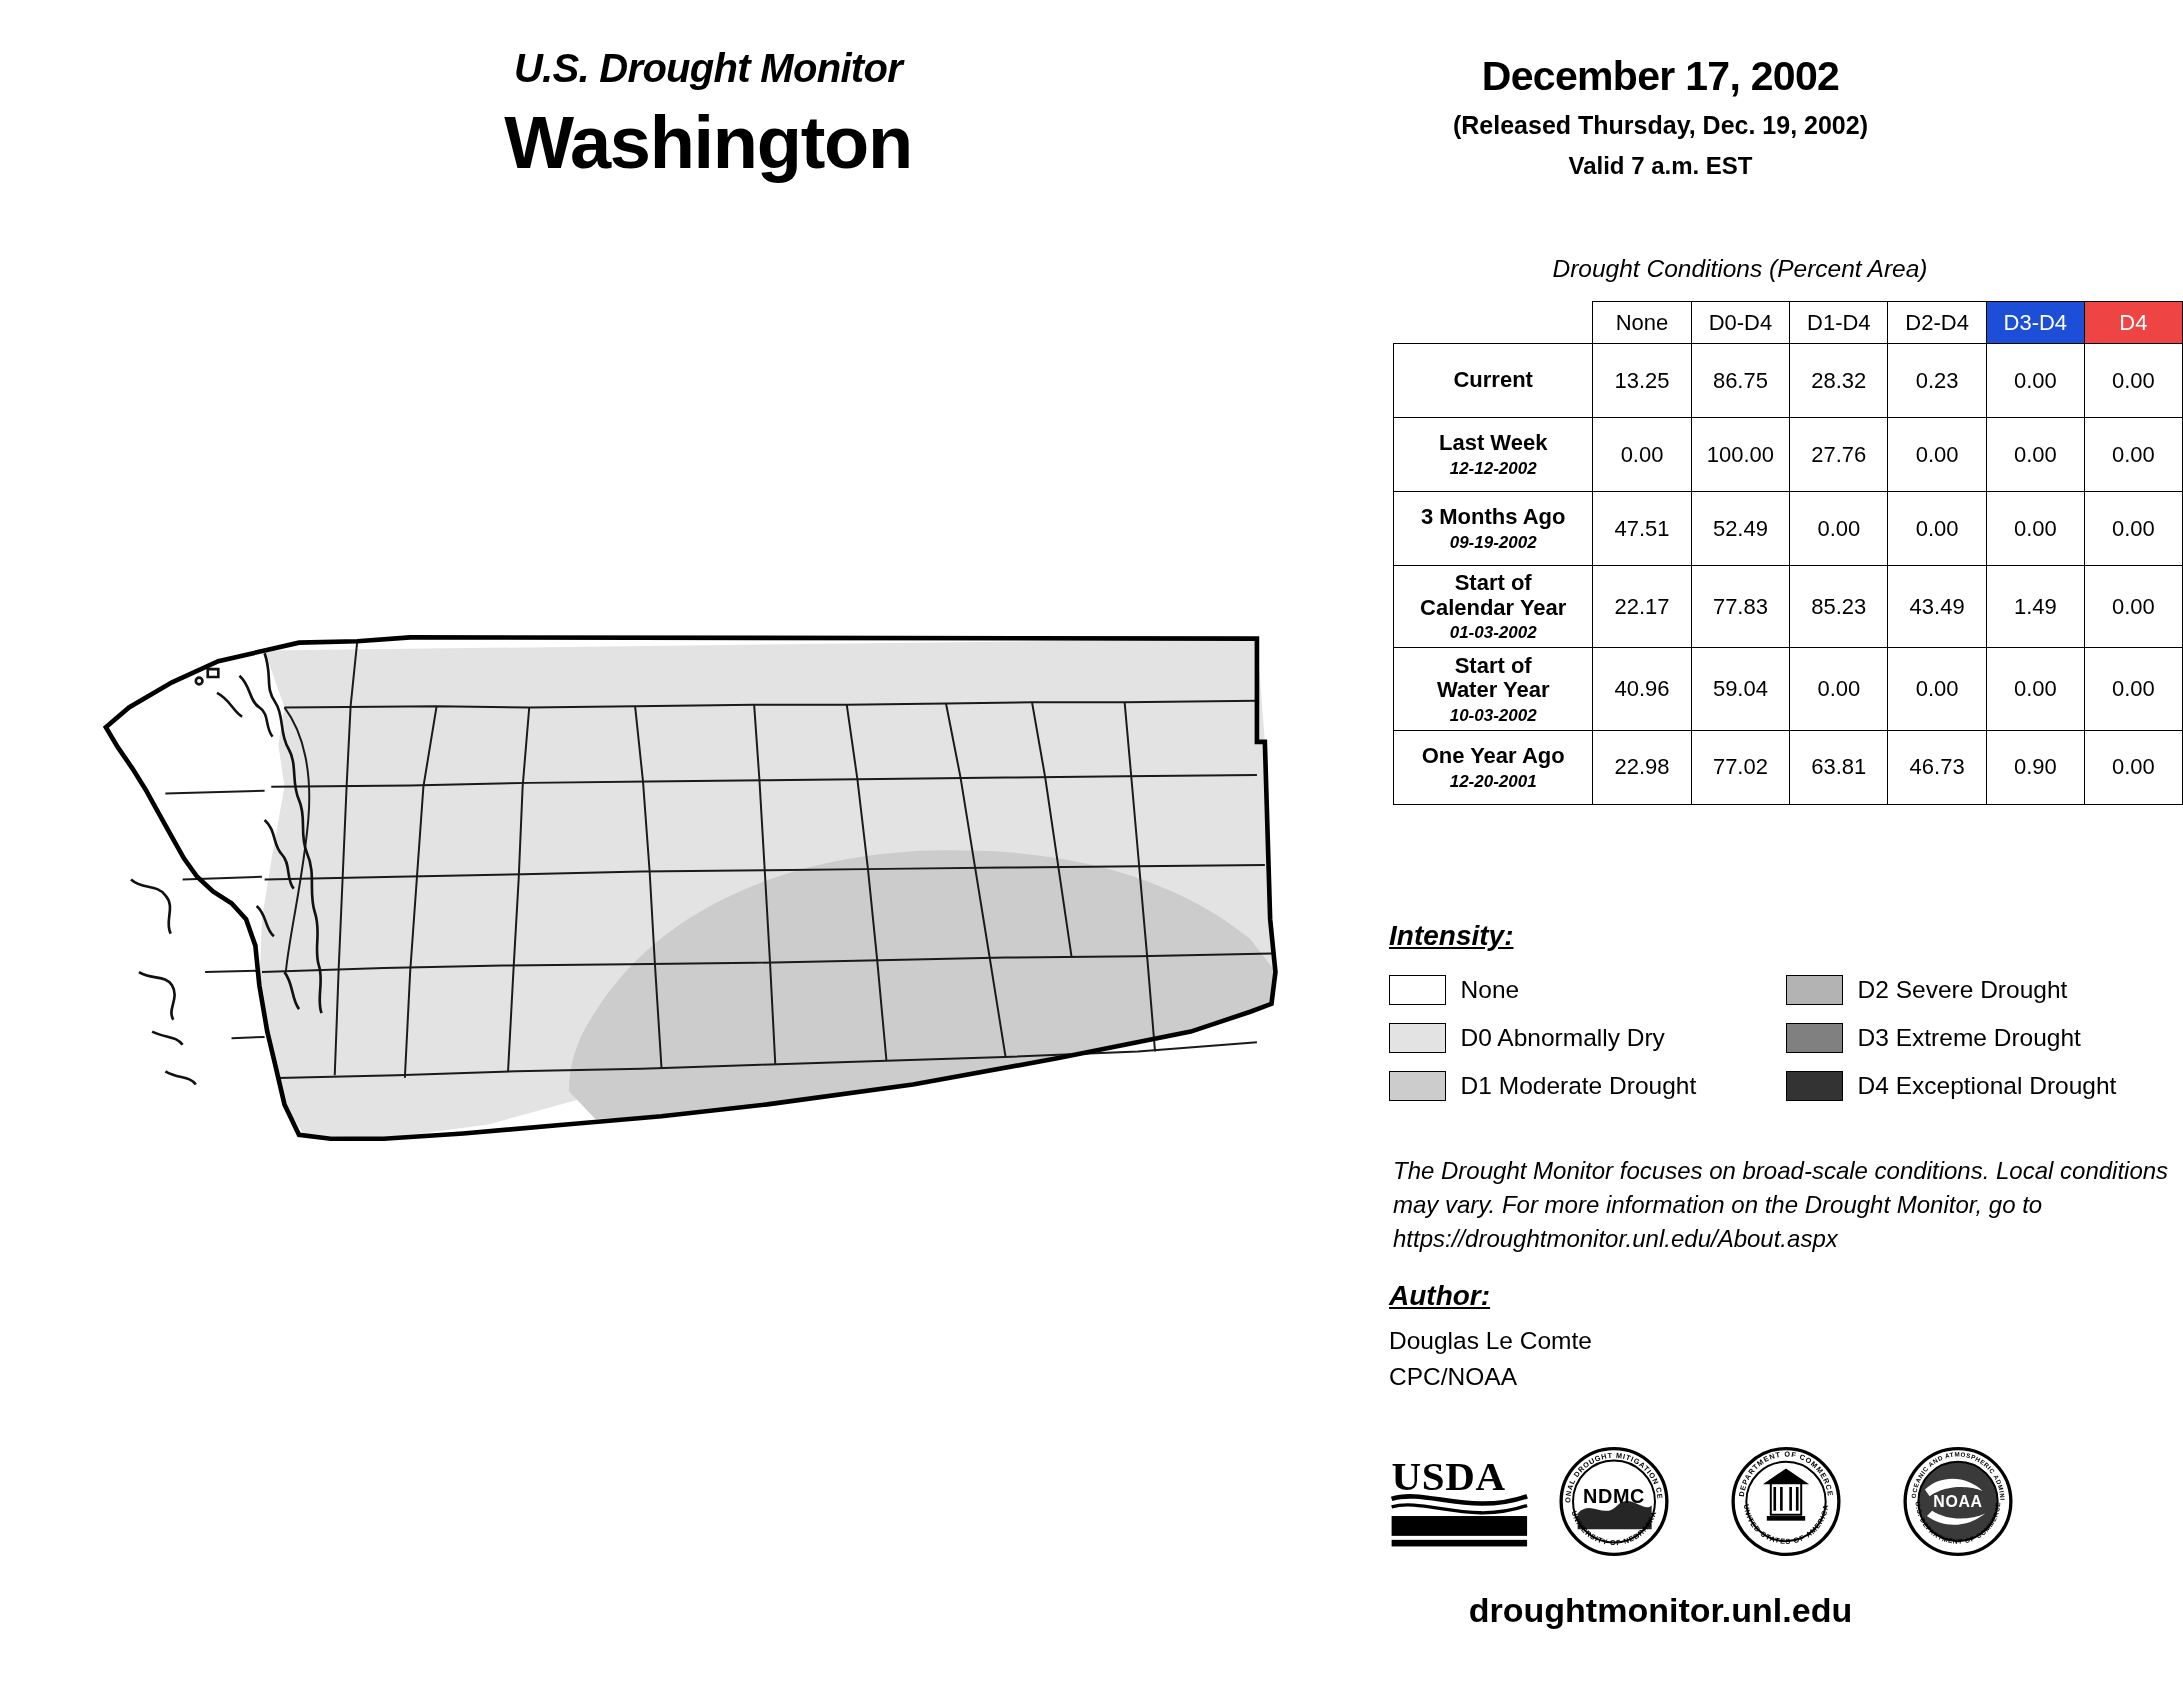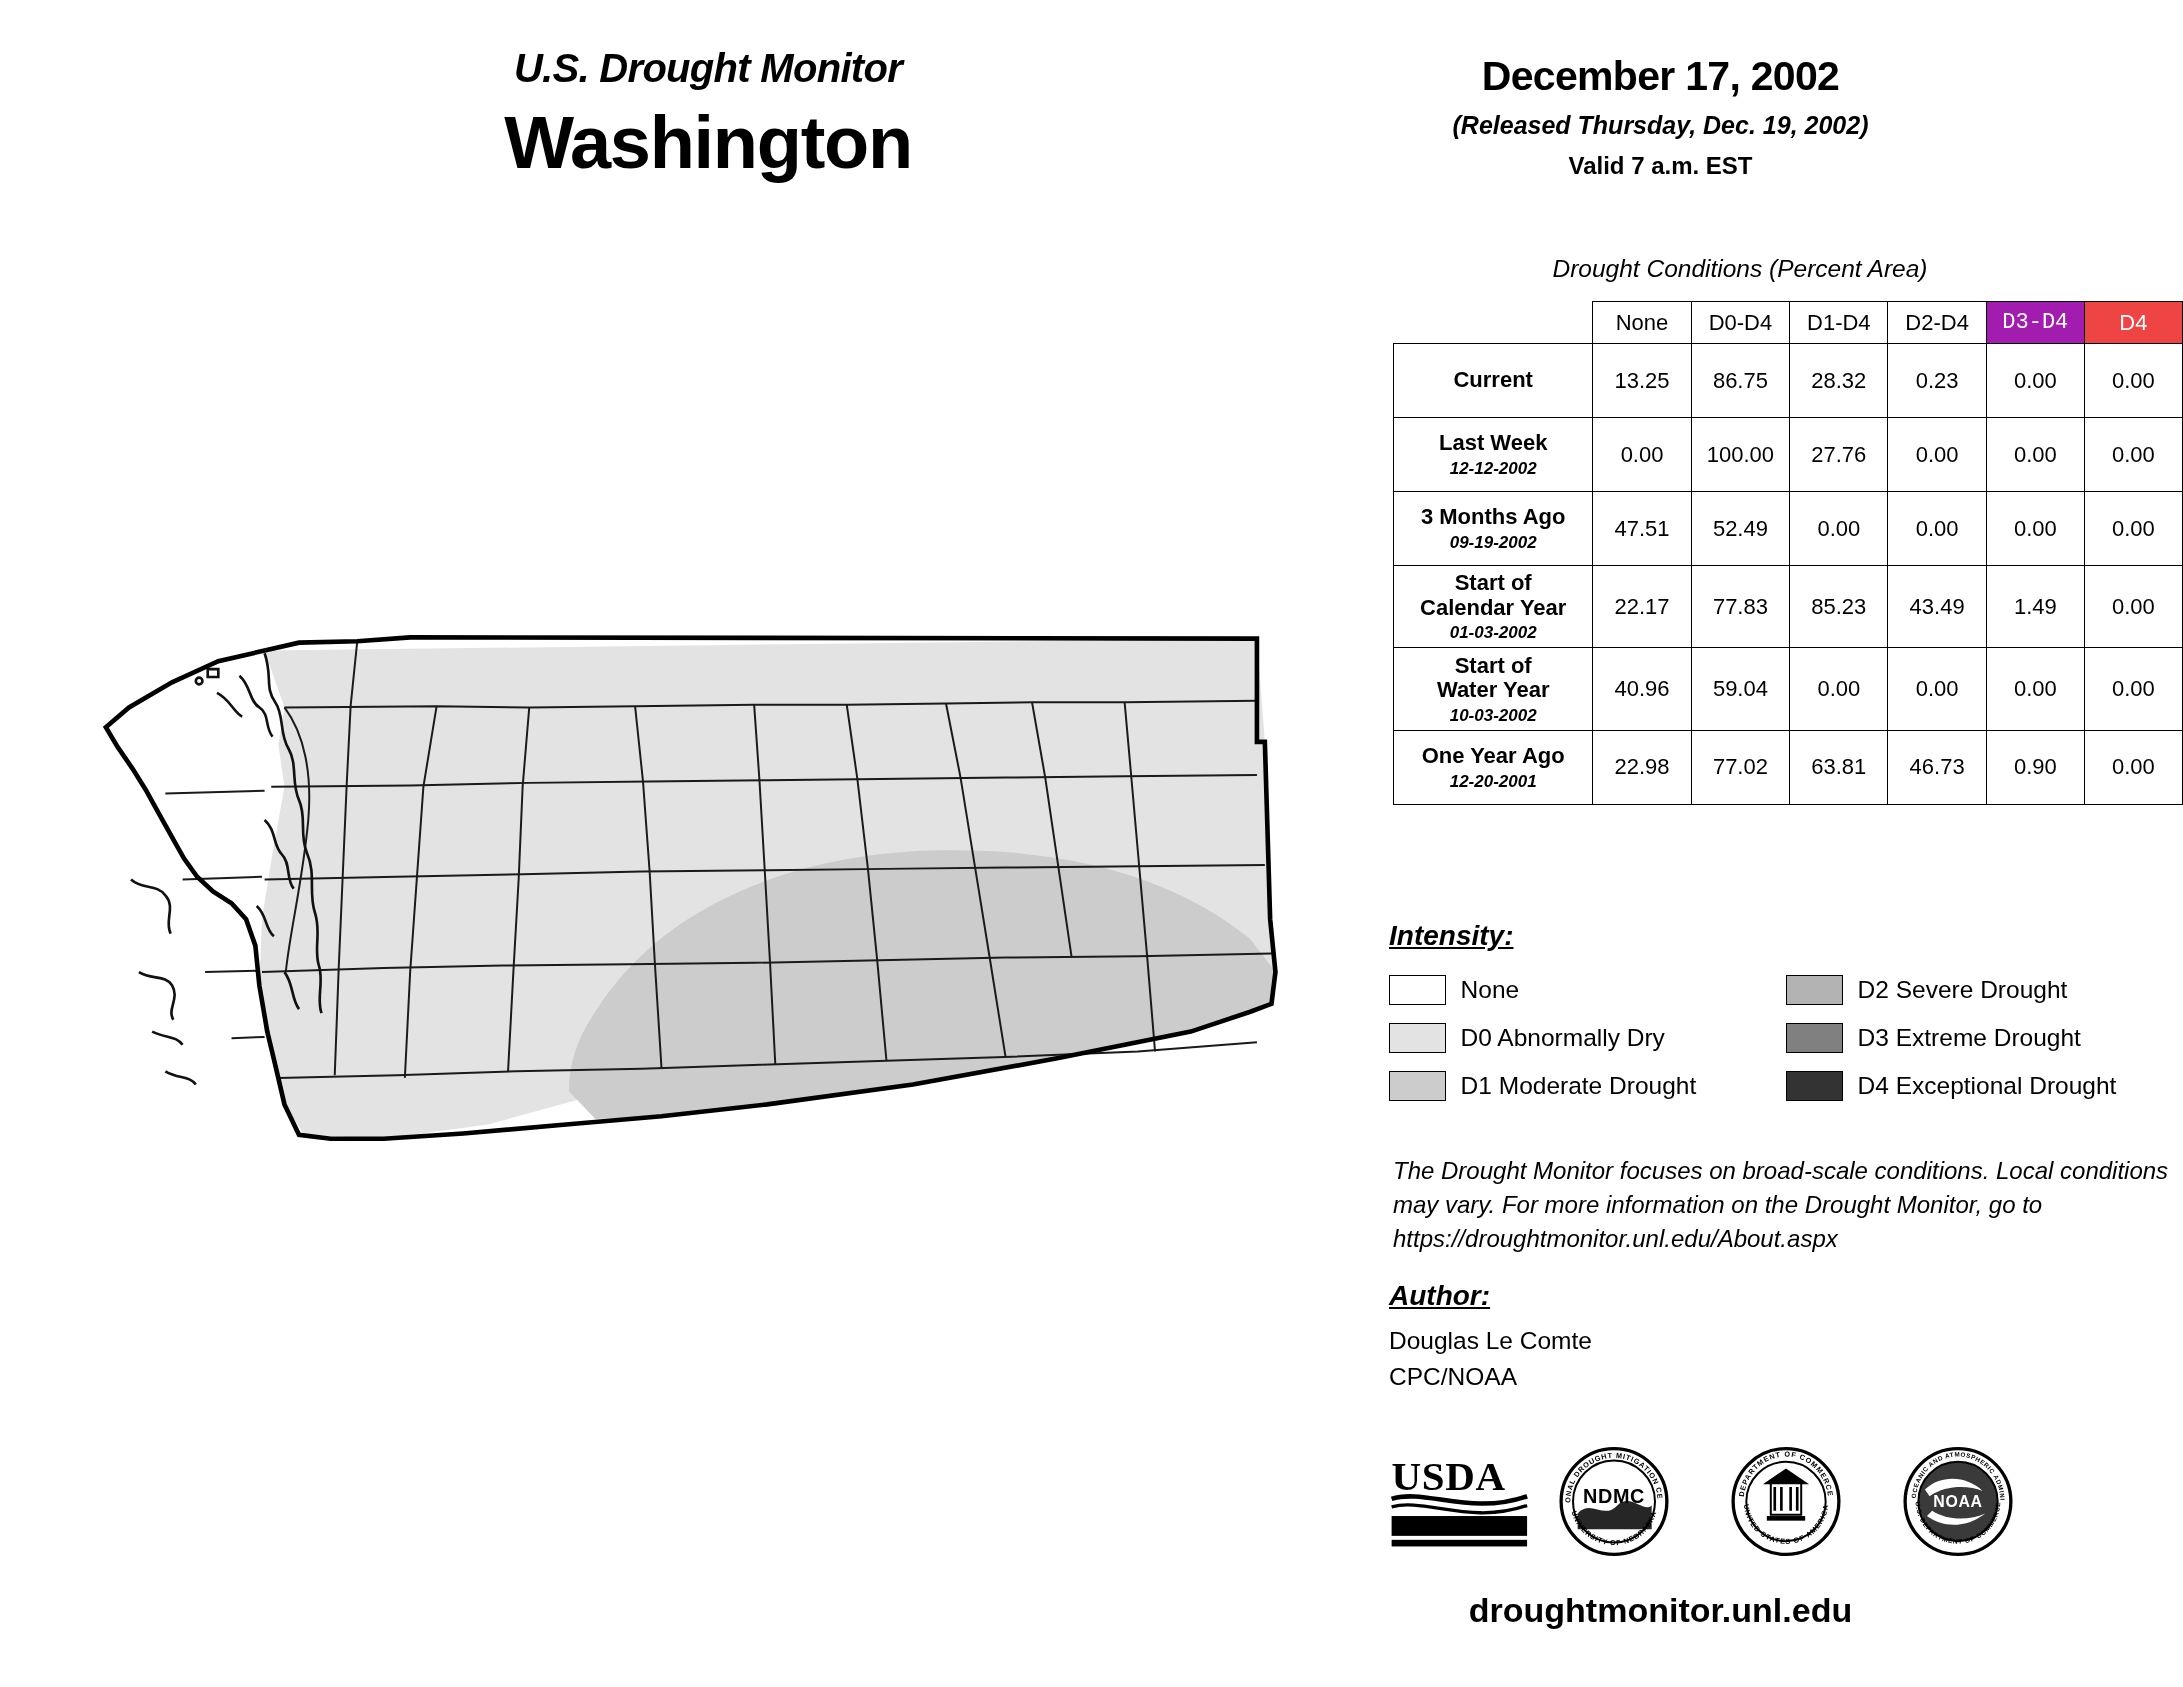--- a/index.html
+++ b/index.html
@@ -45,21 +45,20 @@
     text-align: center;
   }
   .date-main {
     font-size: 41px;
     font-weight: bold;
     letter-spacing: -0.7px;
   }
   .date-release {
     font-size: 25px;
     font-weight: bold;
-    font-style: italic;
     margin-top: 10.6px;
   }
   .date-valid {
     font-size: 24px;
     font-weight: bold;
     margin-top: 12px;
   }
 
   
   .table-caption {
@@ -88,23 +87,22 @@
   table.cond .hdr-cell {
     height: 41px;
     width: 98px;
     font-size: 22px;
   }
   table.cond .hdr-blank {
     border: none;
     width: 192px;
   }
   table.cond .hdr-d3 {
-    background: #a21caf;
+    background: #1d4ed8;
     color: #ffffff;
-    font-family: Liberation Mono, monospace;
   }
   table.cond .hdr-d4 {
     background: #ef4444;
     color: #ffffff;
   }
   table.cond .rowlabel {
     width: 192px;
     font-weight: bold;
     font-size: 22px;
     line-height: 1.12;

